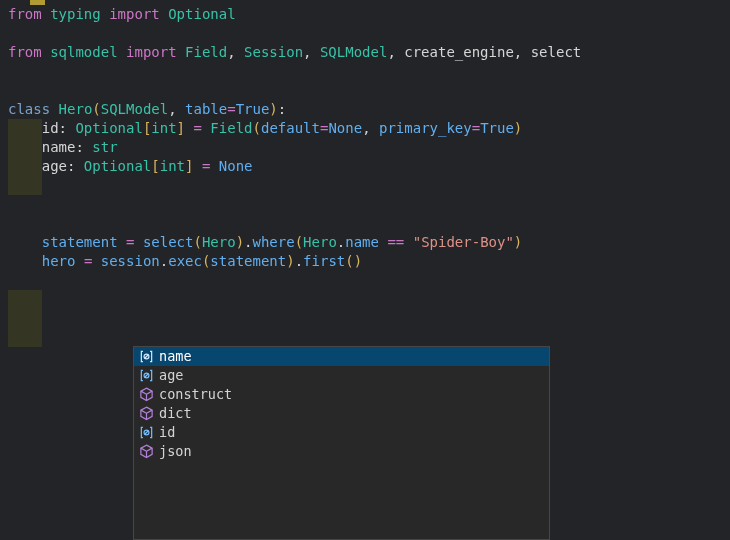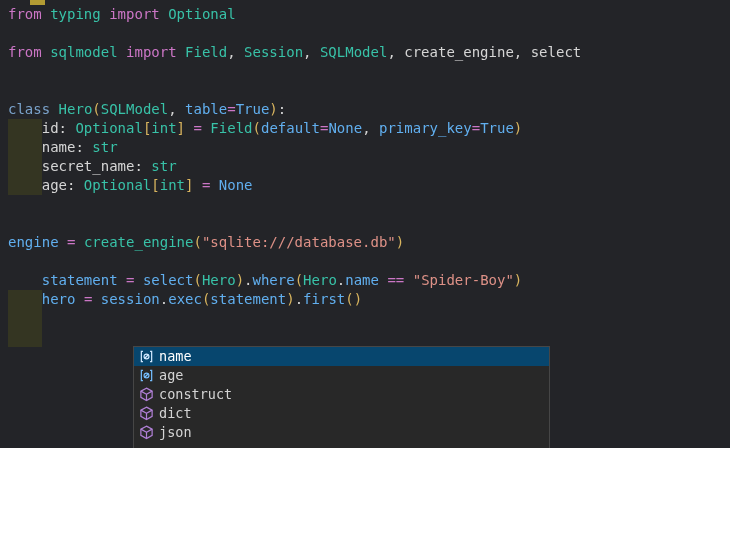--- a/index.html
+++ b/index.html
@@ -1,18 +1,18 @@
 <!DOCTYPE html>
 <html style="--bg: #232428; --caret: #cccccc; --box-border: #646464; --indent-hl: #343522; --marker: #b29b33; --dd-bg: #282828; --dd-border: #464646; --dd-text: #d4d4d4; --dd-sel: #07466e; --c-kw: #cc76c6; --c-kw2: #7ba3cc; --c-cls: #38c2a8; --c-fn: #61afef; --c-brk: #d9b55f; --c-str: #de9187; --c-def: #d6d6d6;"><head>
 <meta charset="utf-8">
 <style>
   html,body{margin:0;padding:0;}
   .editor{
     position:relative;
-    width:730px;height:448px;
+    width:730px;height:540px;
     background:var(--bg);
     overflow:hidden;
     font-family:"DejaVu Sans Mono","Liberation Mono",monospace;
     font-size:14px;line-height:19px;
     cursor:text;
   }
   .code-area{position:absolute;left:0;top:5px;width:100%;}
   .code-line{height:19px;white-space:pre;padding-left:8px;}
   .tok{white-space:pre;}
   .c-kw{color:var(--c-kw);}
@@ -59,25 +59,23 @@
 
   <div class="code-area">
       <div class="code-line"><span class="tok c-kw">from</span><span class="tok c-def"> </span><span class="tok c-cls">typing</span><span class="tok c-def"> </span><span class="tok c-kw">import</span><span class="tok c-def"> </span><span class="tok c-cls">Optional</span></div>
       <div class="code-line"></div>
       <div class="code-line"><span class="tok c-kw">from</span><span class="tok c-def"> </span><span class="tok c-cls">sqlmodel</span><span class="tok c-def"> </span><span class="tok c-kw">import</span><span class="tok c-def"> </span><span class="tok c-cls">Field</span><span class="tok c-def">, </span><span class="tok c-cls">Session</span><span class="tok c-def">, </span><span class="tok c-cls">SQLModel</span><span class="tok c-def">, </span><span class="tok c-def">create_engine</span><span class="tok c-def">, </span><span class="tok c-def">select</span></div>
       <div class="code-line"></div>
       <div class="code-line"></div>
       <div class="code-line"><span class="tok c-kw2">class</span><span class="tok c-def"> </span><span class="tok c-cls">Hero</span><span class="tok c-brk">(</span><span class="tok c-cls">SQLModel</span><span class="tok c-def">, </span><span class="tok c-fn">table</span><span class="tok c-kw">=</span><span class="tok c-fn">True</span><span class="tok c-brk">)</span><span class="tok c-def">:</span></div>
       <div class="code-line"><span class="tok c-def">    id: </span><span class="tok c-cls">Optional</span><span class="tok c-brk">[</span><span class="tok c-cls">int</span><span class="tok c-brk">]</span><span class="tok c-def"> </span><span class="tok c-kw">=</span><span class="tok c-def"> </span><span class="tok c-cls">Field</span><span class="tok c-brk">(</span><span class="tok c-fn">default</span><span class="tok c-kw">=</span><span class="tok c-fn">None</span><span class="tok c-def">, </span><span class="tok c-fn">primary_key</span><span class="tok c-kw">=</span><span class="tok c-fn">True</span><span class="tok c-brk">)</span></div>
       <div class="code-line"><span class="tok c-def">    name: </span><span class="tok c-cls">str</span></div>
-      <div class="code-line"><span class="tok c-def">    secret_name: </span><span class="tok c-cls">str</span></div>
       <div class="code-line"><span class="tok c-def">    age: </span><span class="tok c-cls">Optional</span><span class="tok c-brk">[</span><span class="tok c-cls">int</span><span class="tok c-brk">]</span><span class="tok c-def"> </span><span class="tok c-kw">=</span><span class="tok c-def"> </span><span class="tok c-fn">None</span></div>
       <div class="code-line"></div>
       <div class="code-line"></div>
-      <div class="code-line"><span class="tok c-fn">engine</span><span class="tok c-def"> </span><span class="tok c-kw">=</span><span class="tok c-def"> </span><span class="tok c-cls">create_engine</span><span class="tok c-brk">(</span><span class="tok c-str">"sqlite:///database.db"</span><span class="tok c-brk">)</span></div>
       <div class="code-line"></div>
       <div class="code-line"><span class="tok c-def">    </span><span class="tok c-fn">statement</span><span class="tok c-def"> </span><span class="tok c-kw">=</span><span class="tok c-def"> </span><span class="tok c-fn">select</span><span class="tok c-brk">(</span><span class="tok c-cls">Hero</span><span class="tok c-brk">)</span><span class="tok c-def">.</span><span class="tok c-fn">where</span><span class="tok c-brk">(</span><span class="tok c-cls">Hero</span><span class="tok c-def">.</span><span class="tok c-fn">name</span><span class="tok c-def"> </span><span class="tok c-kw">==</span><span class="tok c-def"> </span><span class="tok c-str">"Spider-Boy"</span><span class="tok c-brk">)</span></div>
       <div class="code-line"><span class="tok c-def">    </span><span class="tok c-fn">hero</span><span class="tok c-def"> </span><span class="tok c-kw">=</span><span class="tok c-def"> </span><span class="tok c-fn">session</span><span class="tok c-def">.</span><span class="tok c-fn">exec</span><span class="tok c-brk">(</span><span class="tok c-fn">statement</span><span class="tok c-brk">)</span><span class="tok c-def">.</span><span class="tok c-fn">first</span><span class="tok c-brk">(</span><span class="tok c-brk">)</span></div>
     </div>
 
   <div class="suggest">
       <div class="suggest-item selected">
         <svg viewBox="0 0 16 16" class="sicon">
           <path d="M4.2 2.5 H2.5 V13.5 H4.2" fill="none" stroke="#d2e9ff" stroke-width="1.3"></path>
           <path d="M11.8 2.5 H13.5 V13.5 H11.8" fill="none" stroke="#d2e9ff" stroke-width="1.3"></path>
@@ -104,19 +102,28 @@
       </div>
       <div class="suggest-item">
         <svg viewBox="0 0 16 16" class="sicon">
           <path d="M8 1.2 L14 4.4 V11 L8 14.5 L2 11 V4.4 Z" fill="none" stroke="#b180d7" stroke-width="1.3"></path>
           <path d="M8 7.8 L2 4.4 M8 7.8 L14 4.4 M8 7.8 V14.5" fill="none" stroke="#b180d7" stroke-width="1.3"></path>
         </svg>
         <span class="slabel">dict</span>
       </div>
       <div class="suggest-item">
         <svg viewBox="0 0 16 16" class="sicon">
+          <path d="M4.2 2.5 H2.5 V13.5 H4.2" fill="none" stroke="#75beff" stroke-width="1.3"></path>
+          <path d="M11.8 2.5 H13.5 V13.5 H11.8" fill="none" stroke="#75beff" stroke-width="1.3"></path>
+          <path d="M8 5.4 A2.6 2.6 0 1 0 8 10.6 A2.6 2.6 0 1 0 8 5.4" fill="none" stroke="#75beff" stroke-width="1.3"></path>
+          <path d="M5.9 10.1 L10.1 5.9" fill="none" stroke="#75beff" stroke-width="1.3"></path>
+        </svg>
+        <span class="slabel">id</span>
+      </div>
+      <div class="suggest-item">
+        <svg viewBox="0 0 16 16" class="sicon">
           <path d="M8 1.2 L14 4.4 V11 L8 14.5 L2 11 V4.4 Z" fill="none" stroke="#b180d7" stroke-width="1.3"></path>
           <path d="M8 7.8 L2 4.4 M8 7.8 L14 4.4 M8 7.8 V14.5" fill="none" stroke="#b180d7" stroke-width="1.3"></path>
         </svg>
         <span class="slabel">json</span>
       </div>
     </div>
 </div>
 
 </body></html>

